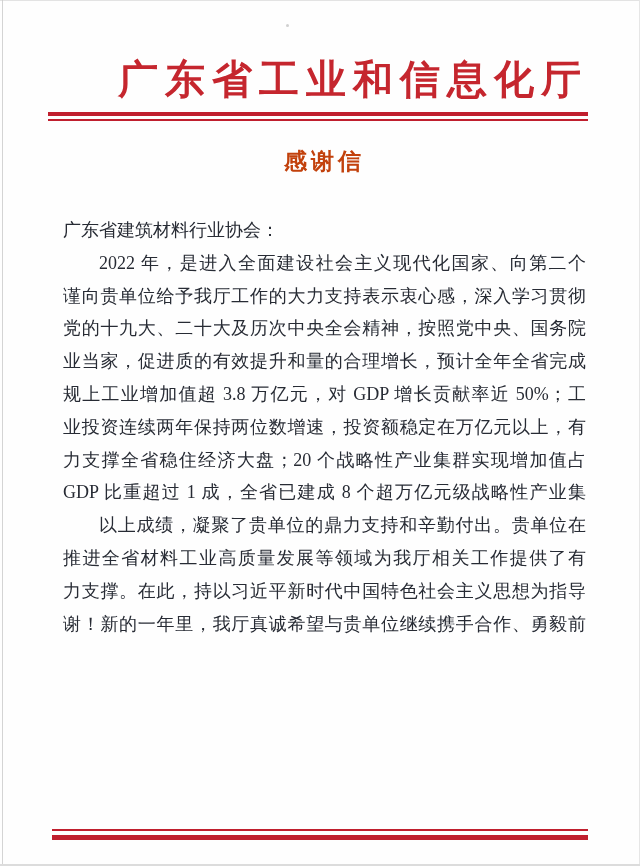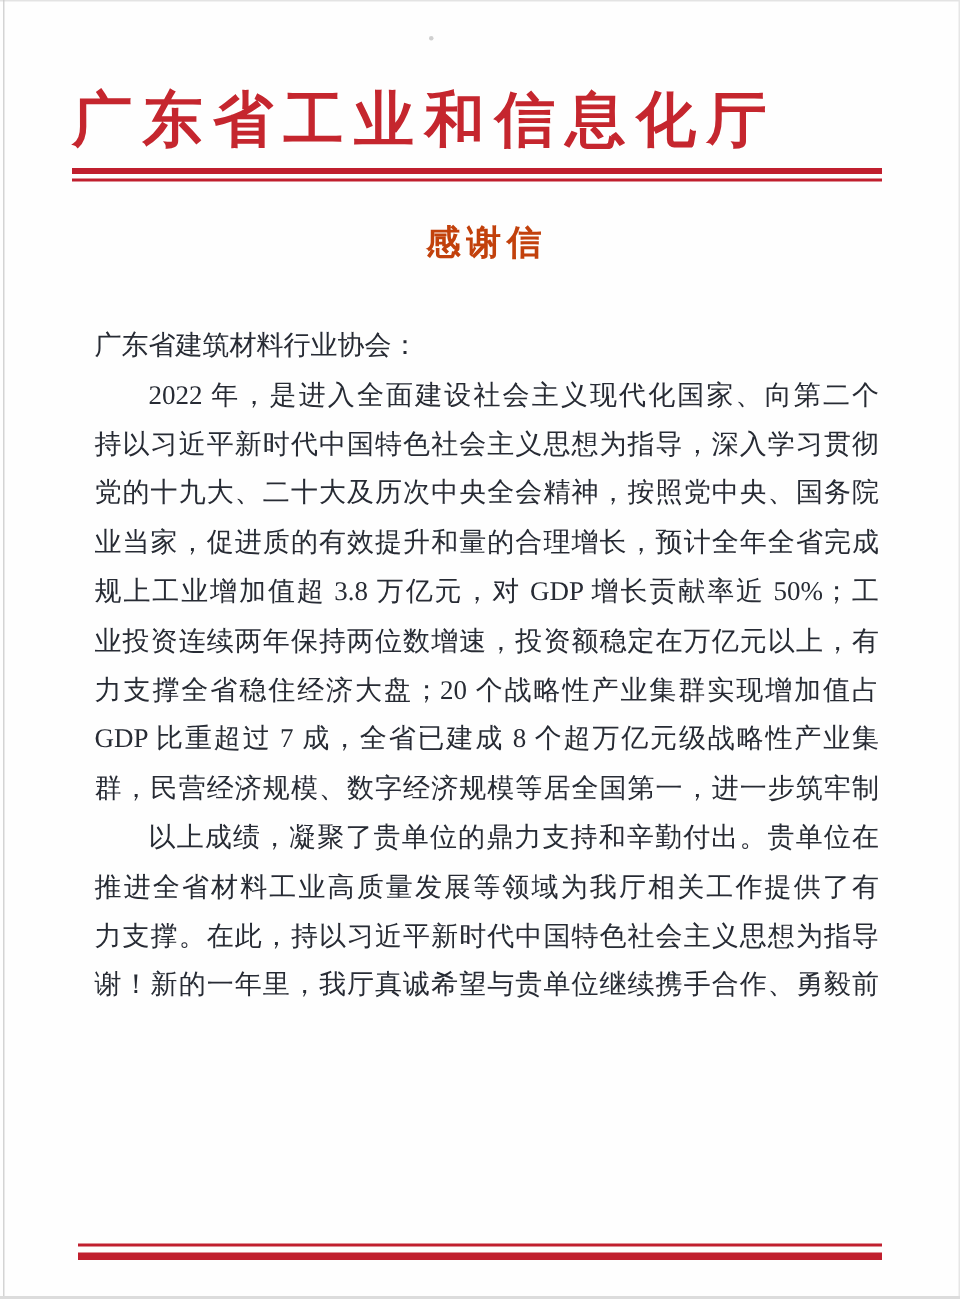--- a/index.html
+++ b/index.html
@@ -38,21 +38,21 @@
   }
   .speck {
     position: absolute; left: 286px; top: 24px;
     width: 3px; height: 3px; border-radius: 50%;
     background: #c4c4c4; opacity: .8;
   }
   
   .org-name {
     position: absolute;
     top: 52px; left: 48px; width: 540px;
-    text-align: left;
+    text-align: right;
     font-size: 40px;
     font-weight: 700;
     letter-spacing: 7px;
     color: #c5262e;
     white-space: nowrap;
   }
   .rule-top {
     position: absolute; left: 48px; top: 112px; width: 540px;
   }
   .rule-top .bar-thick { height: 4px; background: #c01f2e; }
@@ -114,28 +114,27 @@
     <div class="bar-thick"></div>
     <div class="bar-gap"></div>
     <div class="bar-thin"></div>
   </div>
 
   <h1 class="doc-title">感谢信</h1>
 
   <div class="letter-body">
       <div class="line plain">广东省建筑材料行业协会：</div>
       <div class="line indent just">2022 年，是进入全面建设社会主义现代化国家、向第二个</div>
-      <div class="line just">持以习近平新时代中国特色社会主义思想为指导，深入学习贯彻</div>
+      <div class="line just">谨向贵单位给予我厅工作的大力支持表示衷心感，深入学习贯彻</div>
       <div class="line just">党的十九大、二十大及历次中央全会精神，按照党中央、国务院</div>
       <div class="line just">业当家，促进质的有效提升和量的合理增长，预计全年全省完成</div>
       <div class="line just">规上工业增加值超 3.8 万亿元，对 GDP 增长贡献率近 50%；工</div>
       <div class="line just">业投资连续两年保持两位数增速，投资额稳定在万亿元以上，有</div>
       <div class="line just">力支撑全省稳住经济大盘；20 个战略性产业集群实现增加值占</div>
-      <div class="line just">GDP 比重超过 7 成，全省已建成 8 个超万亿元级战略性产业集</div>
-      <div class="line just">群，民营经济规模、数字经济规模等居全国第一，进一步筑牢制</div>
+      <div class="line just">GDP 比重超过 1 成，全省已建成 8 个超万亿元级战略性产业集</div>
       <div class="line indent just">以上成绩，凝聚了贵单位的鼎力支持和辛勤付出。贵单位在</div>
       <div class="line just">推进全省材料工业高质量发展等领域为我厅相关工作提供了有</div>
       <div class="line just">力支撑。在此，持以习近平新时代中国特色社会主义思想为指导</div>
       <div class="line just">谢！新的一年里，我厅真诚希望与贵单位继续携手合作、勇毅前</div>
     </div>
 
   <div class="rule-bottom">
     <div class="bar-thin"></div>
     <div class="bar-gap"></div>
     <div class="bar-thick"></div>

